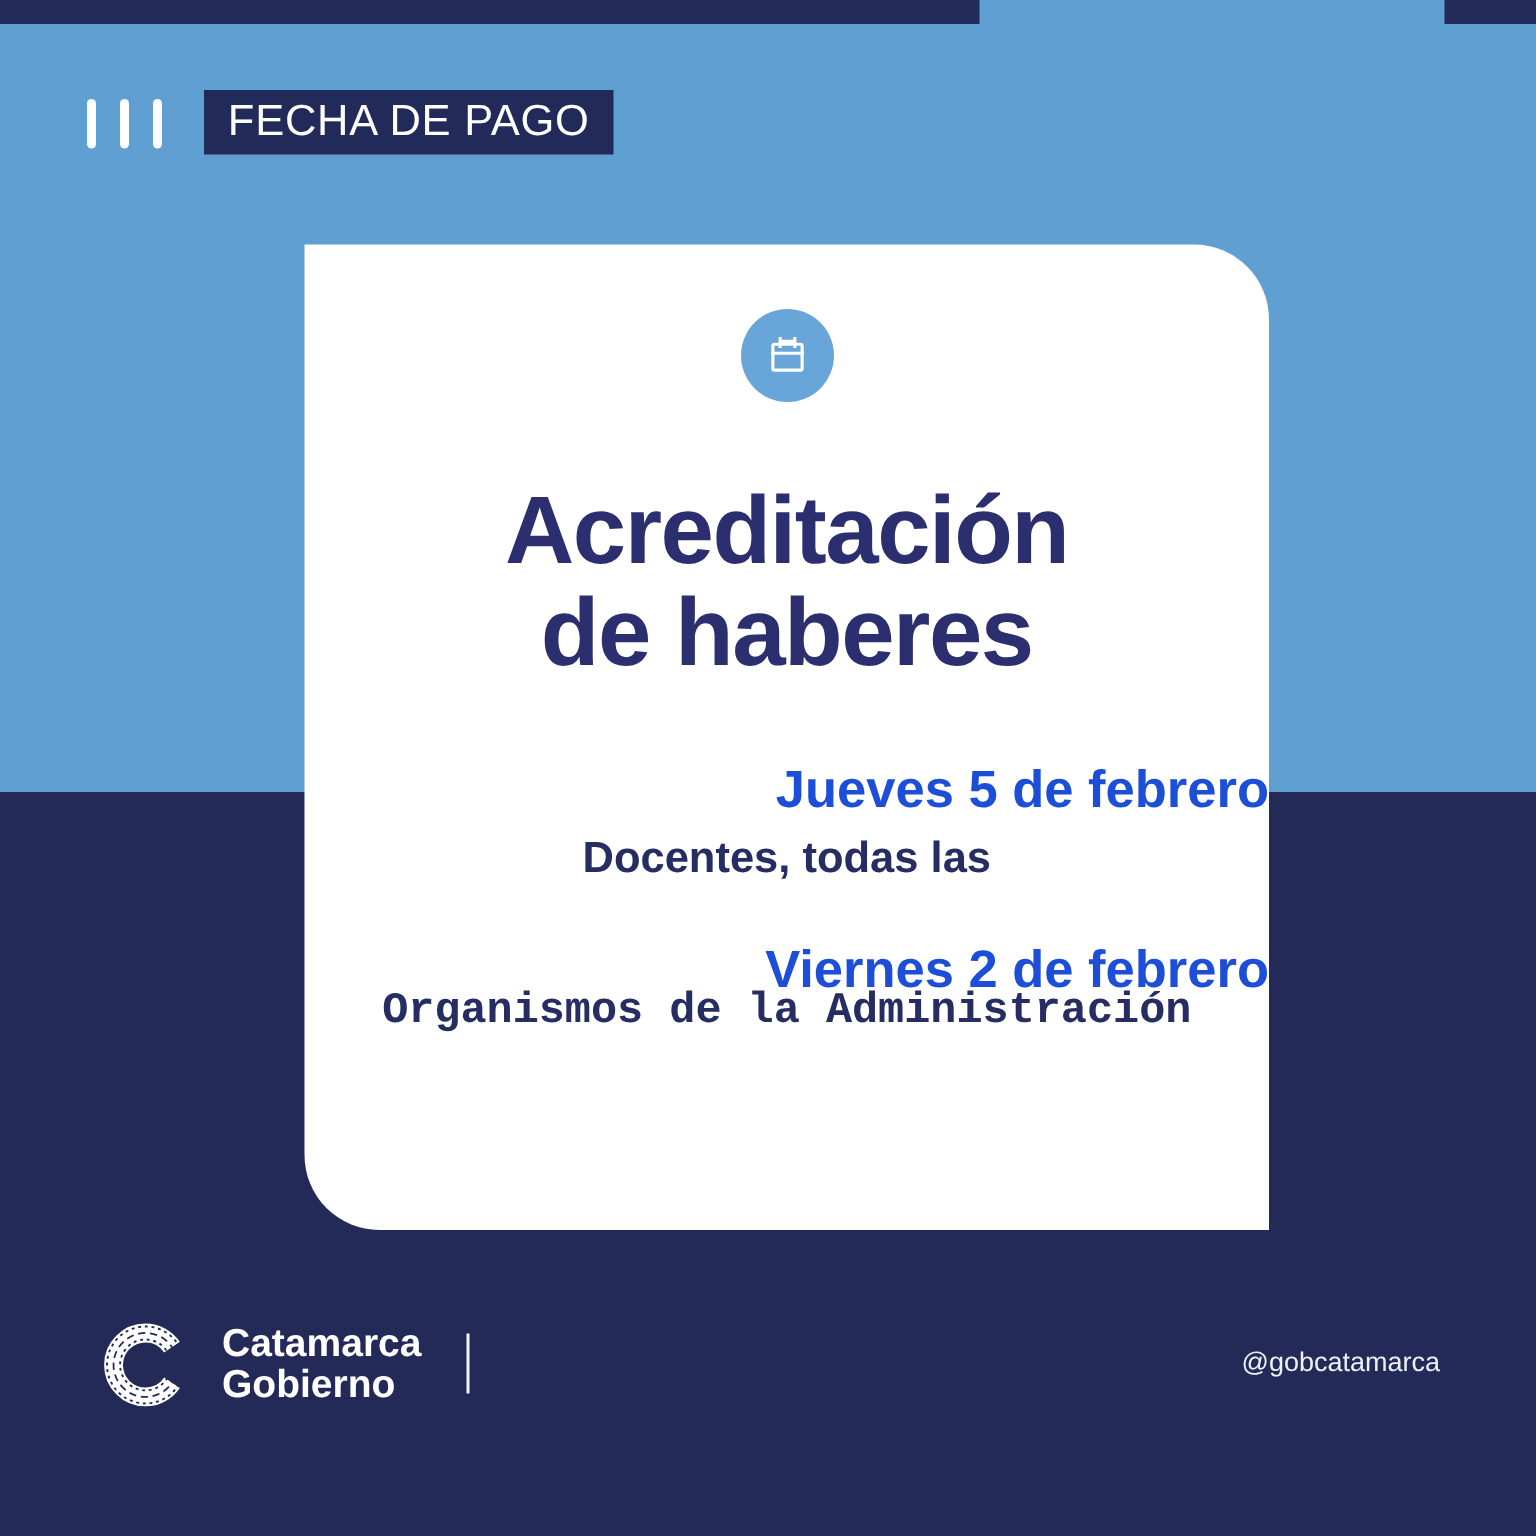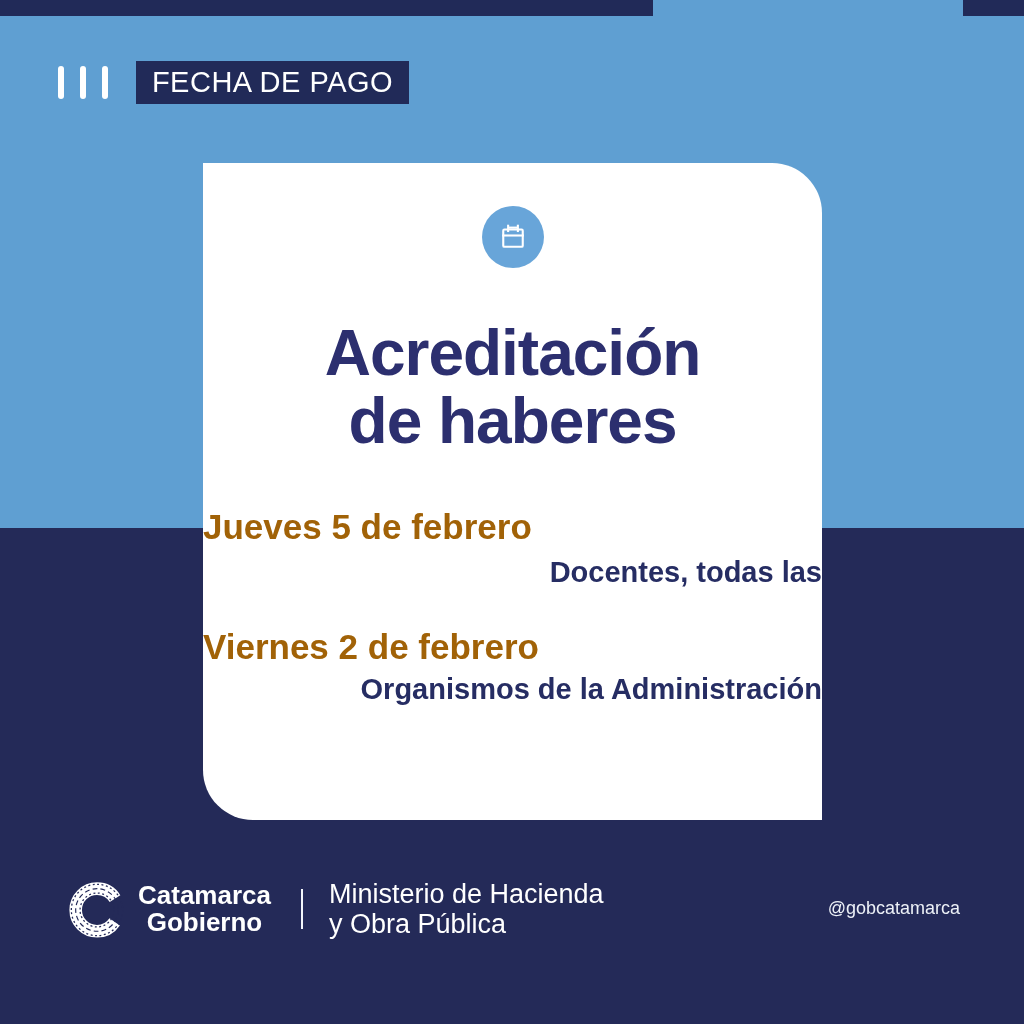--- a/index.html
+++ b/index.html
@@ -33,21 +33,20 @@
   .strip-left  { left: 0;     width: 653px; }
   .strip-right { left: 963px; width: 61px;  }
 
   
   .header-row {
     position: absolute;
     top: 60px;
     left: 58px;
     height: 44px;
     display: flex;
-    align-items: center;
   }
   .bars {
     display: flex;
     gap: 16px;
     margin-right: 28px;
     align-items: center;
   }
   .bar {
     width: 6px;
     height: 33px;
@@ -69,20 +68,21 @@
 
   
   .card {
     position: absolute;
     left: 203px;
     top: 163px;
     width: 619px;
     height: 657px;
     background: #FFFFFF;
     border-radius: 0 50px 0 50px;
+    padding-left: 24px;
   }
   .cal-circle {
     position: absolute;
     top: 43px;
     left: 50%;
     transform: translateX(-50%);
     width: 62px;
     height: 62px;
     border-radius: 50%;
     background: #68A5D9;
@@ -99,63 +99,62 @@
     font-size: 64px;
     line-height: 68px;
     font-weight: bold;
     letter-spacing: -1px;
     color: #2C2F6F;
   }
   .date-head {
     position: absolute;
     left: 0;
     width: 100%;
-    text-align: left;
+    text-align: right;
     font-size: 35px;
     line-height: 40px;
     font-weight: bold;
-    color: #a16207;
+    color: #1d4ed8;
   }
   .date-detail {
     position: absolute;
     left: 0;
     width: 100%;
-    text-align: right;
+    text-align: center;
     font-size: 29px;
     line-height: 30px;
     font-weight: bold;
     color: #262D63;
   }
   .date1   { top: 344px; }
   .detail1 { top: 394px; }
   .date2   { top: 464px; }
-  .detail2 { top: 511px; }
+  .detail2 { top: 496px; font-family: Liberation Mono, monospace; }
 
   
   .footer {
     position: absolute;
     left: 66px;
     top: 876px;
     height: 66px;
     display: flex;
     align-items: center;
   }
   .logo-wrap {
     width: 62px;
     height: 64px;
     flex: 0 0 auto;
   }
   .org {
-    margin-left: 10px;
+    margin-left: 20px;
     color: #FFFFFF;
     font-weight: bold;
     font-size: 26px;
     line-height: 27px;
     white-space: nowrap;
-    text-align: center;
   }
   .v-divider {
     width: 2px;
     height: 40px;
     background: #F2F5FA;
     margin: 0 26px 0 30px;
   }
   .ministry {
     color: #FFFFFF;
     font-size: 27px;
@@ -235,22 +234,18 @@
       </svg>
     </div>
 
     <div class="org">
       <span style="display:block">Catamarca</span>
       <span style="display:block">Gobierno</span>
     </div>
 
     <div class="v-divider"></div>
 
-    <div class="ministry">
-      <span style="display:block">Ministerio de Hacienda</span>
-      <span style="display:block">y Obra Pública</span>
-    </div>
 
   </div>
 
   <div class="social">@gobcatamarca</div>
 
 </div>
 
 </body></html>

